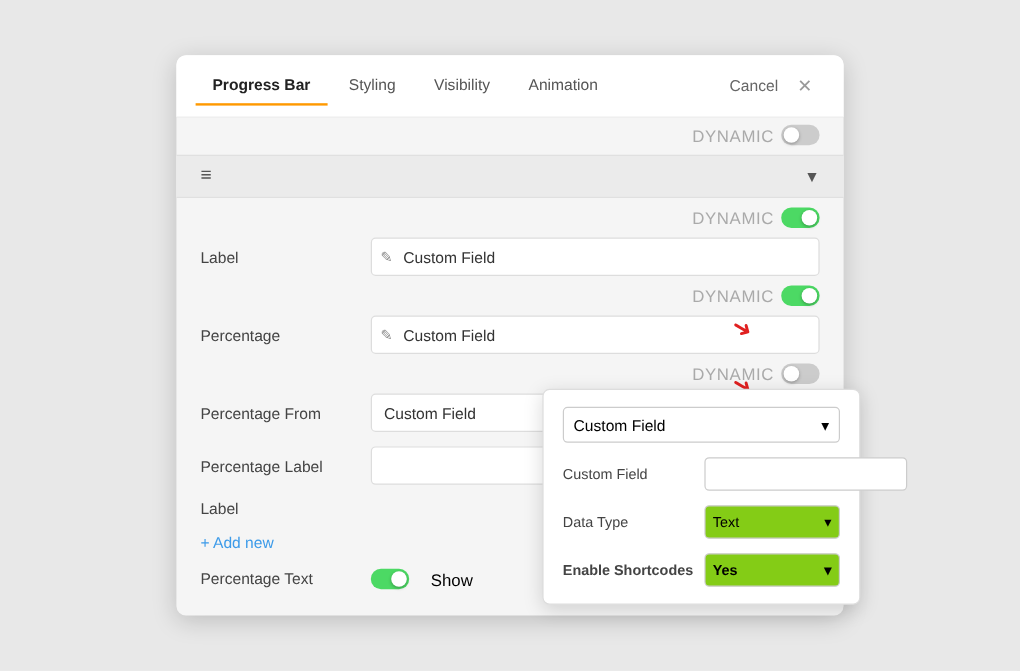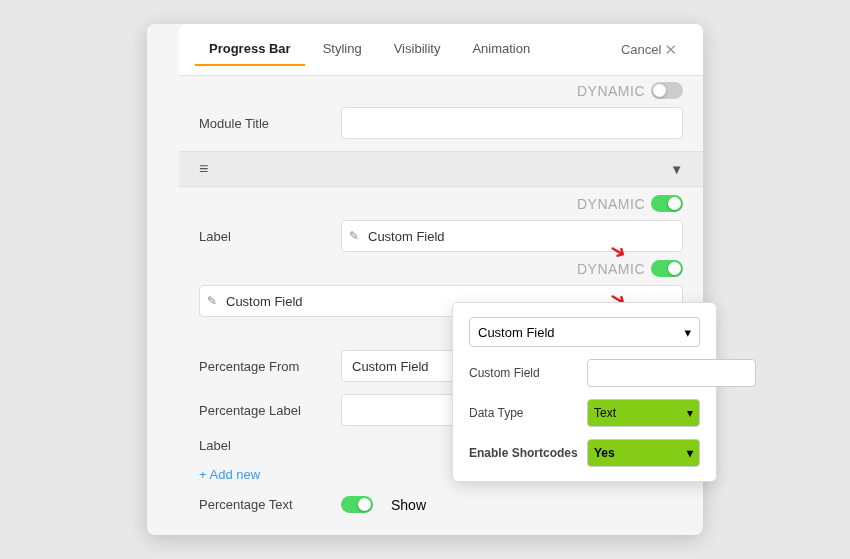--- a/index.html
+++ b/index.html
@@ -14,21 +14,20 @@
       font-size: 13px;
     }
 
     .panel {
       background: #f5f5f5;
       border-radius: 8px;
       box-shadow: 0 4px 20px rgba(0,0,0,0.18);
       width: 556px;
       overflow: visible;
       position: relative;
-      padding-left: 32px;
     }
 
     
     .panel-header {
       background: #fff;
       border-bottom: 1px solid #e0e0e0;
       border-radius: 8px 8px 0 0;
       display: flex;
       align-items: center;
       padding: 0 16px;
@@ -49,21 +48,21 @@
       color: #222;
       font-weight: 600;
       border-bottom: 2px solid #f90;
     }
 
     .header-spacer { flex: 1; }
 
     .cancel-btn {
       display: flex;
       align-items: center;
-      gap: 3px;
+      gap: 16px;
       color: #666;
       font-size: 13px;
       cursor: pointer;
       padding: 6px 10px;
     }
 
     .cancel-x {
       font-size: 15px;
       color: #999;
     }
@@ -369,24 +368,20 @@
 
   <div class="panel-body">
 
     <div class="dynamic-top-row">
       <span class="dynamic-label">DYNAMIC</span>
       <div class="toggle off">
         <div class="toggle-knob"></div>
       </div>
     </div>
 
-    <div class="form-row">
-      <span class="form-label">Module Title</span>
-      <input type="text" class="form-input" style="">
-    </div>
 
     <div class="separator-bar">
       <span class="hamburger-icon">≡</span>
       <span class="chevron-down">▼</span>
     </div>
 
     <div class="dynamic-row">
       <span class="dynamic-label">DYNAMIC</span>
       <div class="toggle on">
         <div class="toggle-knob"></div>
@@ -402,20 +397,21 @@
     </div>
 
     <div class="dynamic-row">
       <span class="dynamic-label">DYNAMIC</span>
       <div class="toggle on">
         <div class="toggle-knob"></div>
       </div>
     </div>
 
     <div class="form-row" style="position:relative;">
+      <span class="form-label">Percentage</span>
       <div class="input-wrapper">
         <span class="pencil-icon">✎</span>
         <input type="text" class="form-input" style="padding-left: 26px;" value="Custom Field">
       </div>
     </div>
 
     <div class="dynamic-row">
       <span class="dynamic-label">DYNAMIC</span>
       <div class="toggle off">
         <div class="toggle-knob"></div>

